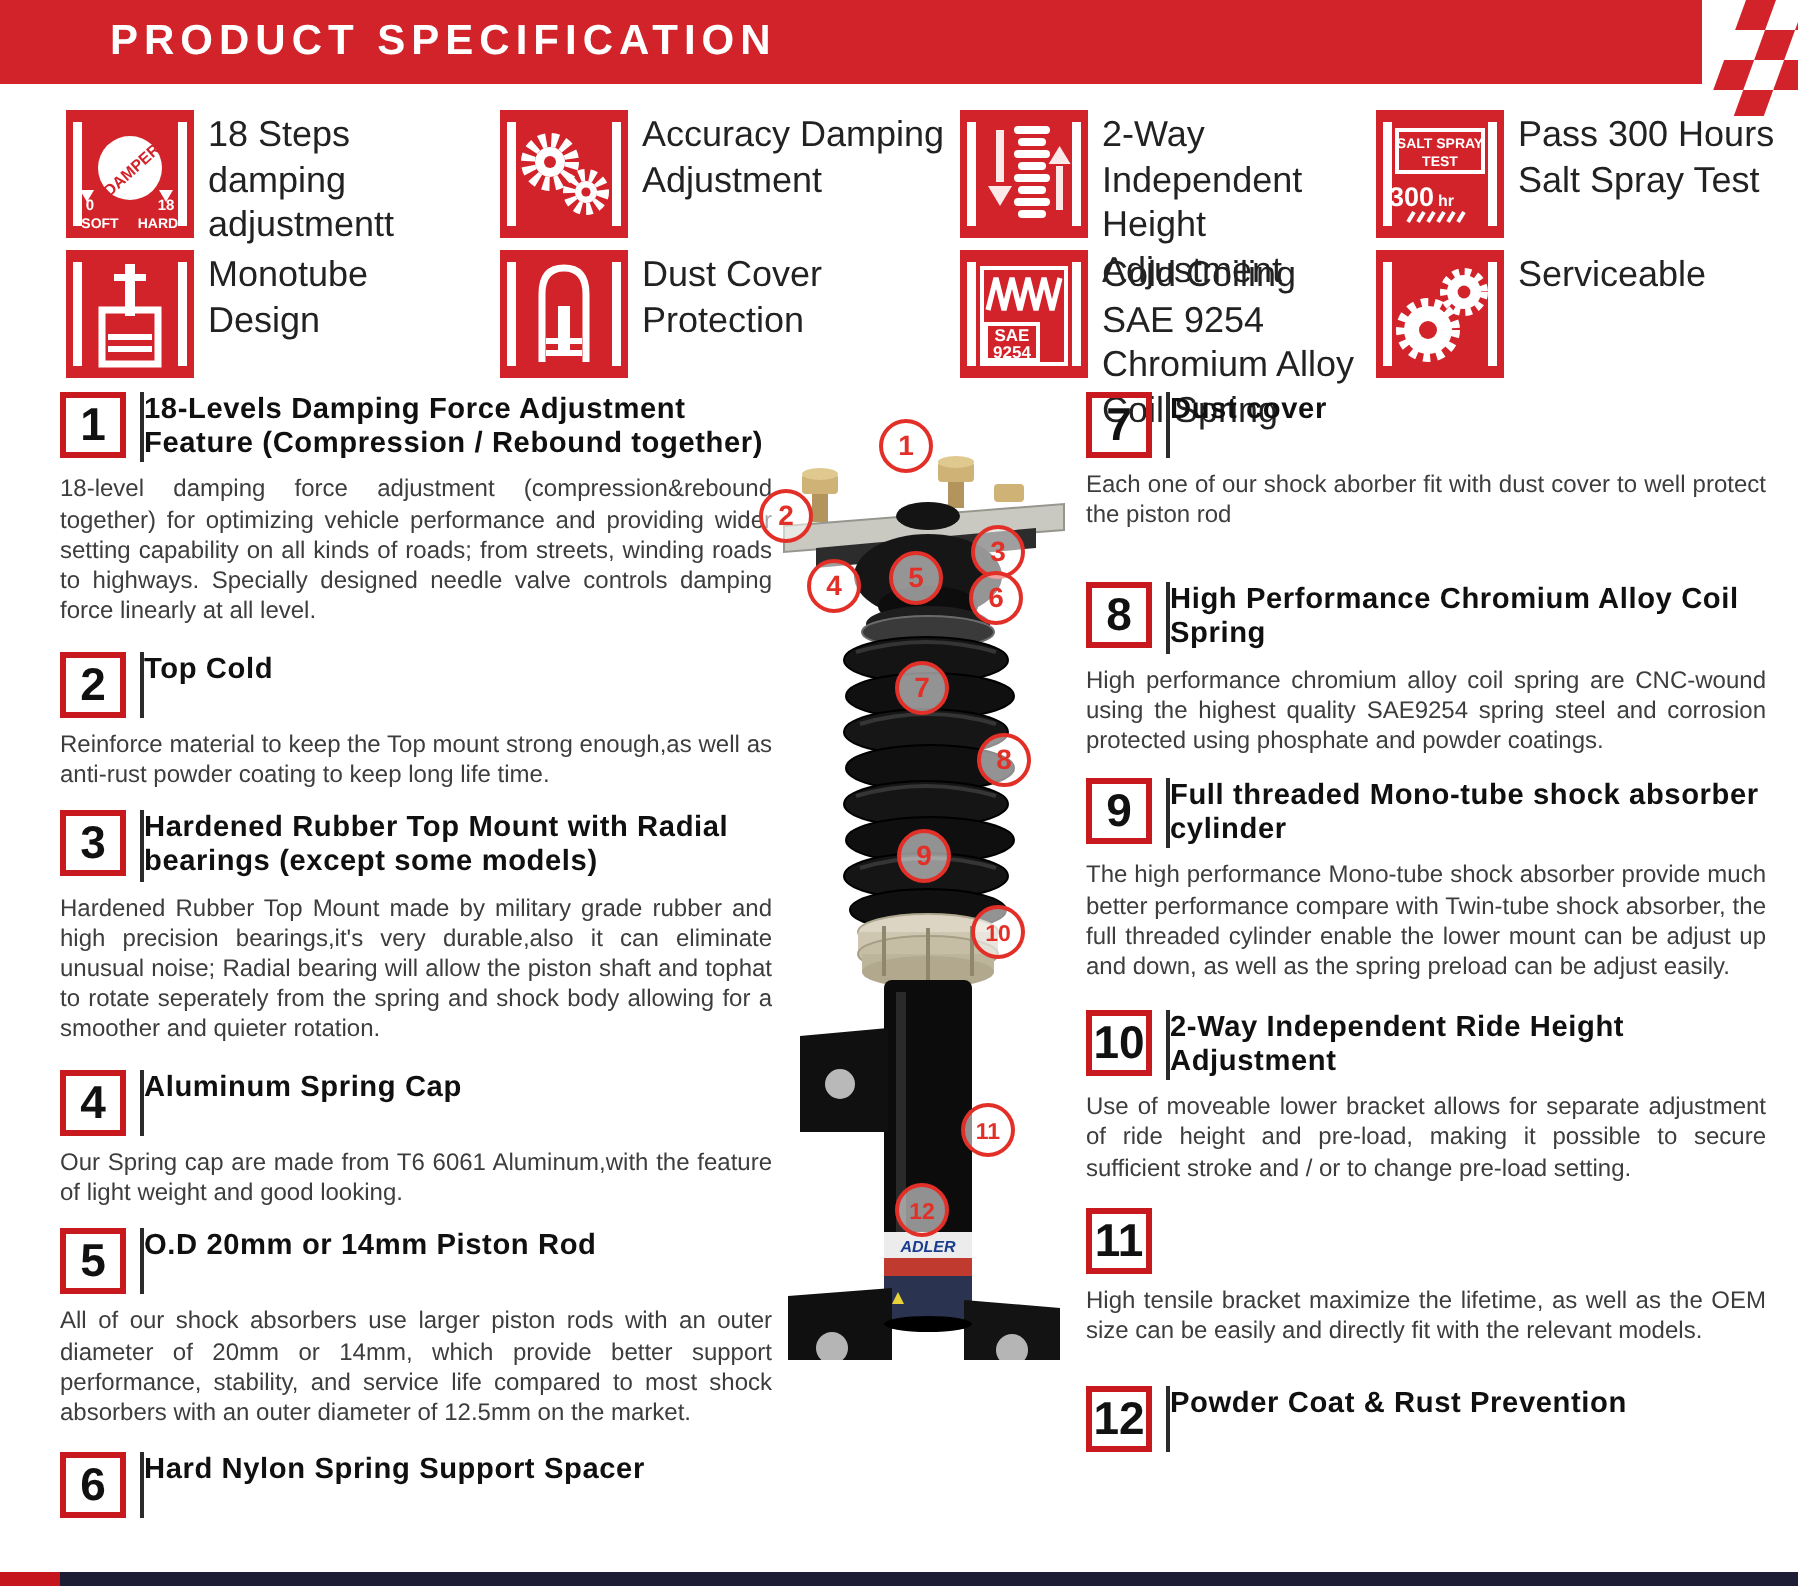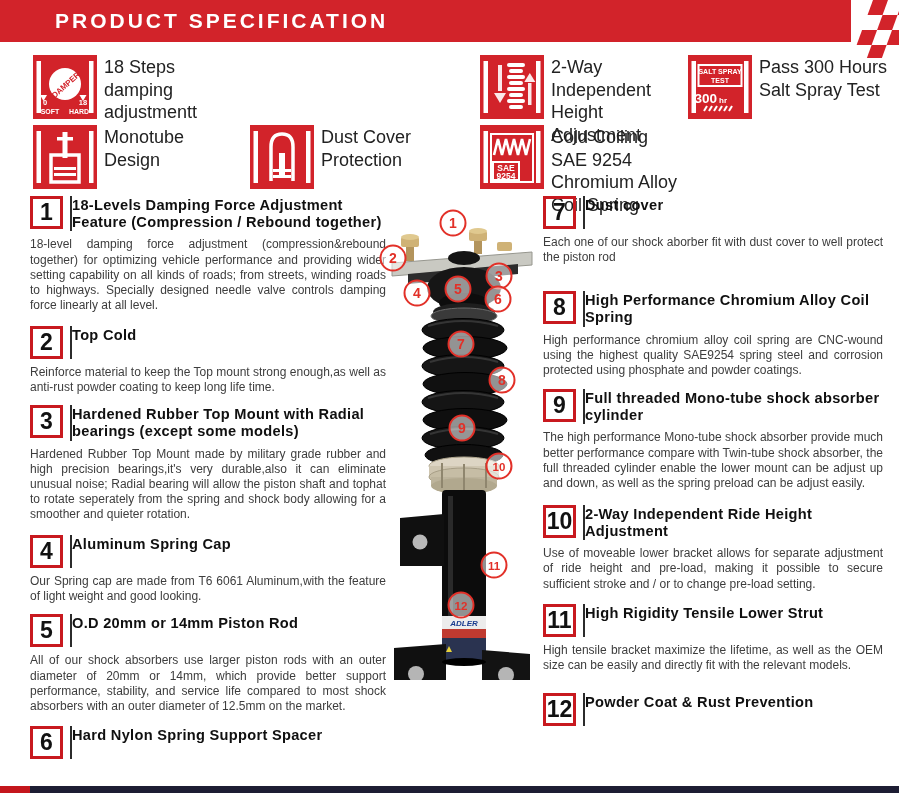--- a/index.html
+++ b/index.html
@@ -73,20 +73,36 @@
           <path d="M53.5 40 l-3.5 6 l-3.5 -6 z" fill="#fff"></path>
         <text class="icon-word" x="12" y="50" font-size="7.5" text-anchor="middle">0</text>
         <text class="icon-word" x="50" y="50" font-size="7.5" text-anchor="middle">18</text>
         <text class="icon-word" x="17" y="59" font-size="7" text-anchor="middle">SOFT</text>
         <text class="icon-word" x="46" y="59" font-size="7" text-anchor="middle">HARD</text>
       </svg>
     </div>
     <div class="flabel">18 Steps damping adjustmentt</div>
   </div>
 
+  <div class="feature" style="left:250px; top:55px; width:228px;">
+    <div class="ftile">
+      <svg width="64" height="64" viewBox="0 0 64 64">
+        <rect width="64" height="64" fill="#d2232a"></rect>
+        <rect x="3.5" y="6" width="4.5" height="52" fill="#fff"></rect>
+          <rect x="56" y="6" width="4.5" height="52" fill="#fff"></rect>
+        <circle cx="25" cy="26" r="11" fill="none" stroke="#fff" stroke-width="7" stroke-dasharray="3.2 2.6"></circle>
+        <circle cx="25" cy="26" r="7.5" fill="#fff"></circle>
+          <circle cx="25" cy="26" r="3" fill="#d2232a"></circle>
+        <circle cx="43" cy="41" r="8.5" fill="none" stroke="#fff" stroke-width="6" stroke-dasharray="2.8 2.4"></circle>
+        <circle cx="43" cy="41" r="5.5" fill="#fff"></circle>
+          <circle cx="43" cy="41" r="2.3" fill="#d2232a"></circle>
+      </svg>
+    </div>
+    <div class="flabel">Accuracy Damping Adjustment</div>
+  </div>
 
   <div class="feature" style="left:480px; top:55px; width:206px;">
     <div class="ftile">
       <svg width="64" height="64" viewBox="0 0 64 64">
         <rect width="64" height="64" fill="#d2232a"></rect>
         <rect x="3.5" y="6" width="4.5" height="52" fill="#fff"></rect>
           <rect x="56" y="6" width="4.5" height="52" fill="#fff"></rect>
         <g fill="#fff">
           <rect x="27" y="8" width="18" height="4" rx="2"></rect>
             <rect x="29" y="14" width="14" height="4" rx="2"></rect>
@@ -170,20 +186,36 @@
         <rect x="11" y="9" width="42" height="48" fill="none" stroke="#fff" stroke-width="2"></rect>
         <polyline points="14,30 18,14 22,30 26,14 30,30 34,14 38,30 42,14 46,30 50,14" fill="none" stroke="#fff" stroke-width="2.6"></polyline>
         <rect x="13" y="37" width="26" height="18" fill="none" stroke="#fff" stroke-width="2"></rect>
         <text class="icon-word" x="26" y="45.5" font-size="8.5" text-anchor="middle">SAE</text>
         <text class="icon-word" x="26" y="54" font-size="8.5" text-anchor="middle">9254</text>
       </svg>
     </div>
     <div class="flabel">Cold Coiling SAE 9254 Chromium Alloy Coil Spring</div>
   </div>
 
+  <div class="feature" style="left:688px; top:125px; width:208px;">
+    <div class="ftile">
+      <svg width="64" height="64" viewBox="0 0 64 64">
+        <rect width="64" height="64" fill="#d2232a"></rect>
+        <rect x="3.5" y="6" width="4.5" height="52" fill="#fff"></rect>
+          <rect x="56" y="6" width="4.5" height="52" fill="#fff"></rect>
+        <circle cx="26" cy="40" r="12" fill="#fff"></circle>
+        <circle cx="26" cy="40" r="13" fill="none" stroke="#fff" stroke-width="6" stroke-dasharray="3.4 3"></circle>
+        <circle cx="26" cy="40" r="4.5" fill="#d2232a"></circle>
+        <circle cx="44" cy="21" r="8.5" fill="#fff"></circle>
+        <circle cx="44" cy="21" r="9.5" fill="none" stroke="#fff" stroke-width="5" stroke-dasharray="3 2.6"></circle>
+        <circle cx="44" cy="21" r="3.2" fill="#d2232a"></circle>
+      </svg>
+    </div>
+    <div class="flabel">Serviceable</div>
+  </div>
 
   <div class="col col-left">
     <section class="item" style="margin-bottom:13px;">
       <div class="item-head">
           <div class="numbox">1</div>
         <h3 class="item-title">18-Levels Damping Force Adjustment Feature (Compression / Rebound together)</h3>
         </div>
       <p class="item-body">18-level damping force adjustment (compression&amp;rebound together) for optimizing vehicle performance and providing wider setting capability on all kinds of roads; from streets, winding roads to highways. Specially designed needle valve controls damping force linearly at all level.</p>
     </section>
     <section class="item" style="margin-bottom:10px;">
@@ -248,21 +280,20 @@
     <section class="item" style="margin-bottom:12px;">
       <div class="item-head">
           <div class="numbox">10</div>
         <h3 class="item-title">2-Way Independent Ride Height Adjustment</h3>
         </div>
       <p class="item-body">Use of moveable lower bracket allows for separate adjustment of ride height and pre-load, making it possible to secure sufficient stroke and / or to change pre-load setting.</p>
     </section>
     <section class="item" style="margin-bottom:20px;">
       <div class="item-head">
           <div class="numbox">11</div>
-        <h3 class="item-title">High Rigidity Tensile Lower Strut</h3>
         </div>
       <p class="item-body">High tensile bracket maximize the lifetime, as well as the OEM size can be easily and directly fit with the relevant models.</p>
     </section>
     <section class="item">
       <div class="item-head">
           <div class="numbox">12</div>
         <h3 class="item-title">Powder Coat &amp; Rust Prevention</h3>
         </div>
 
     </section>

